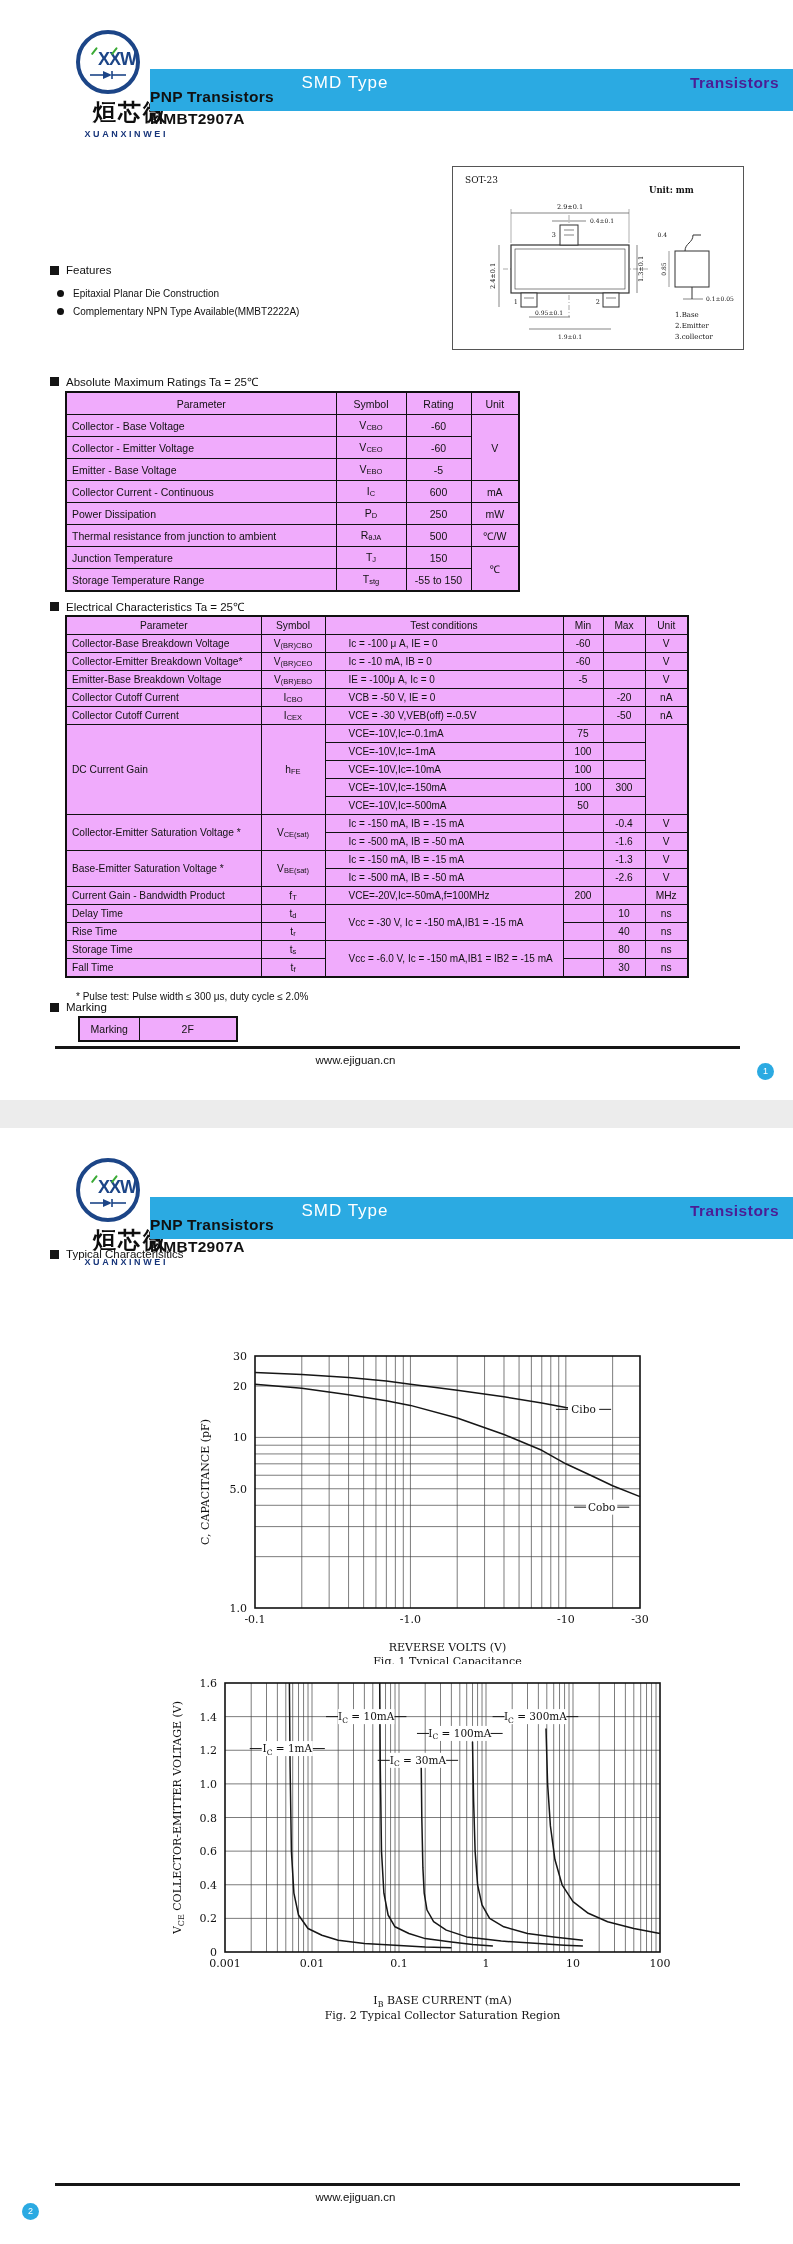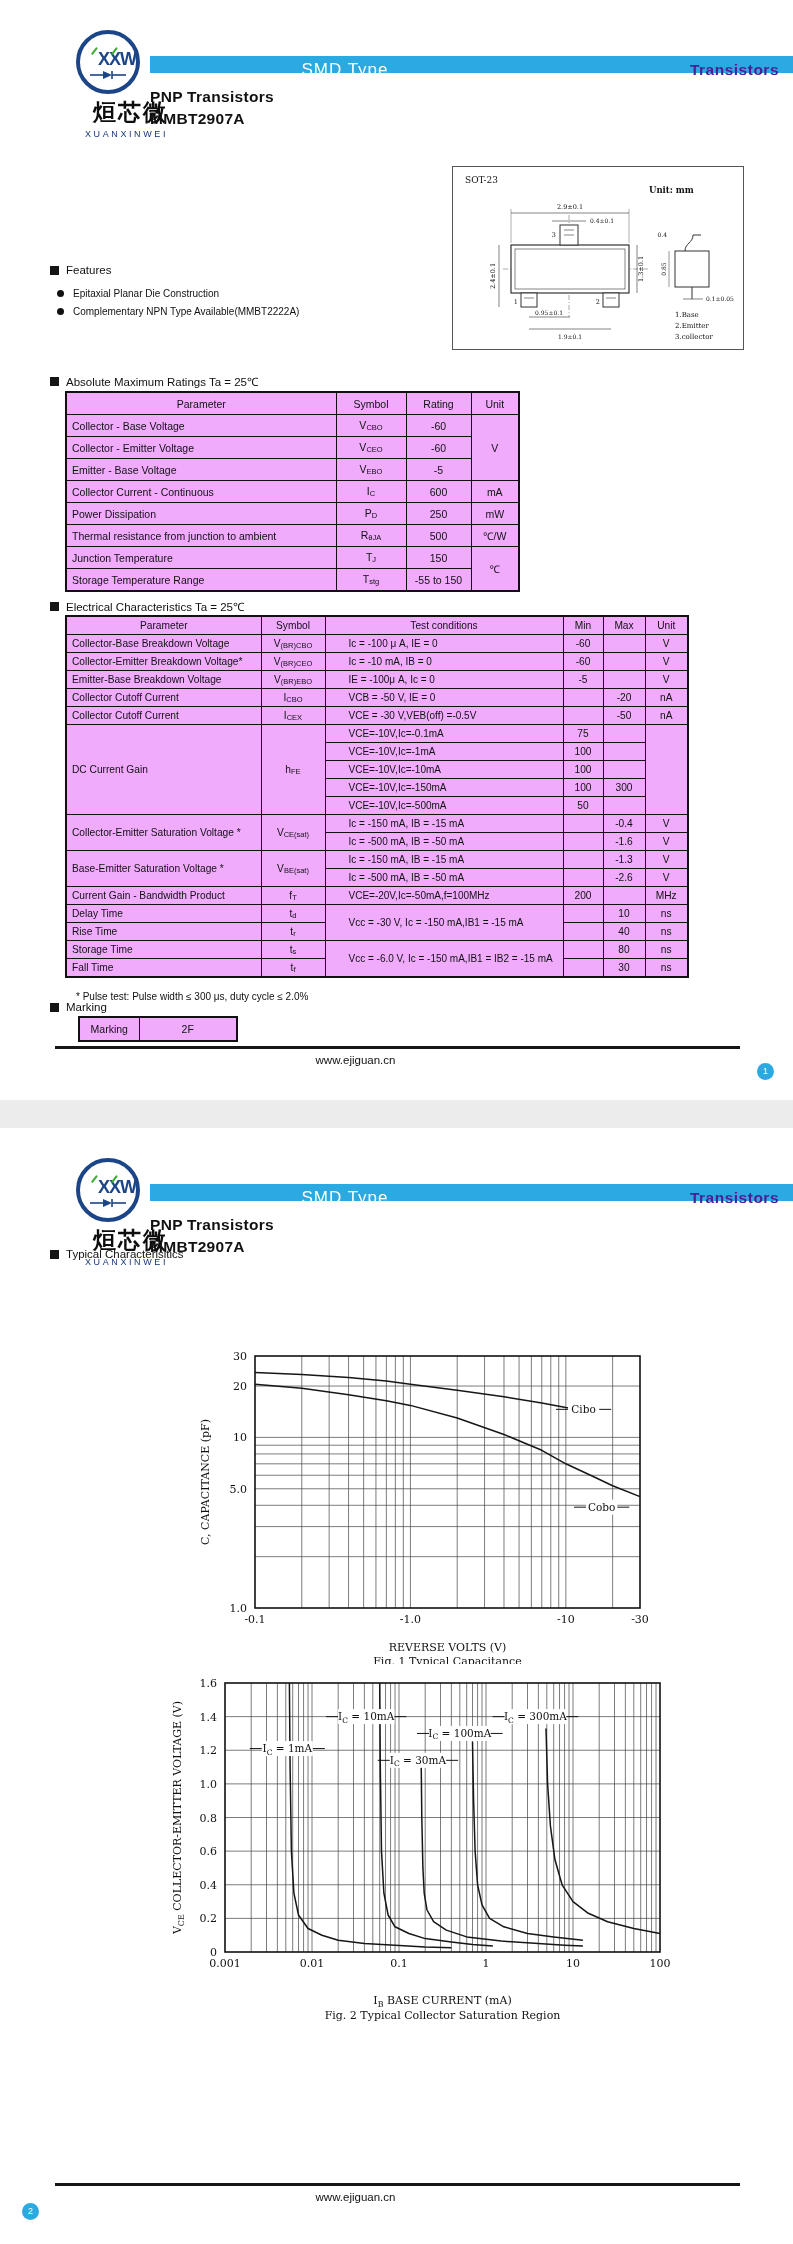--- a/index.html
+++ b/index.html
@@ -13,24 +13,24 @@
   
   .logo{position:absolute;left:48px;top:30px;width:120px;text-align:right;}
   .lc{position:relative;width:56px;height:56px;border:4px solid #1c4587;border-radius:50%;margin:0 auto;}
   .lx{font-size:18px;font-weight:800;color:#1c4587;letter-spacing:-1px;line-height:50px;display:block;}
   .g{position:absolute;width:9px;height:2.4px;background:#3aaa35;border-radius:1px;}
   .g1{left:10px;top:16px;transform:rotate(-52deg);}
   .g2{left:30px;top:16px;transform:rotate(-52deg);}
   .ld{position:absolute;left:10px;top:36px;}
   .lcn{font-size:23px;font-weight:700;letter-spacing:2px;color:#0d0d0d;margin-top:3px;
        font-family:"DejaVu Sans",sans-serif;white-space:nowrap;}
-  .len{font-size:9px;letter-spacing:2.6px;color:#17357a;font-weight:400;margin-top:1px;}
+  .len{font-size:9px;letter-spacing:2.6px;color:#17357a;font-weight:700;margin-top:1px;}
 
   
-  .bar{position:absolute;left:150px;top:56px;width:643px;height:17px;background:#2baae2;}
+  .bar{position:absolute;left:150px;top:69px;width:643px;height:42px;background:#2baae2;}
   .bar .bl{position:absolute;left:0;top:4px;width:390px;text-align:center;color:#fff;font-size:17px;letter-spacing:1px;}
   .bar .br{position:absolute;right:14px;top:5px;color:#4c1d95;font-size:15.5px;font-weight:700;letter-spacing:0.5px;}
   .t1,.t2{position:absolute;left:150px;width:400px;text-align:left;font-size:15.5px;font-weight:700;letter-spacing:0.3px;}
   .t1{top:88px;}  .t2{top:110px;}
 
   
   .sec{position:absolute;display:flex;align-items:center;gap:7px;font-size:11.5px;color:#111;}
   .sq{width:9px;height:9px;background:#151515;display:inline-block;flex:none;}
   .feat{position:absolute;left:57px;display:flex;align-items:center;gap:9px;font-size:10px;}
   .dot{width:7px;height:7px;border-radius:50%;background:#111;flex:none;}

